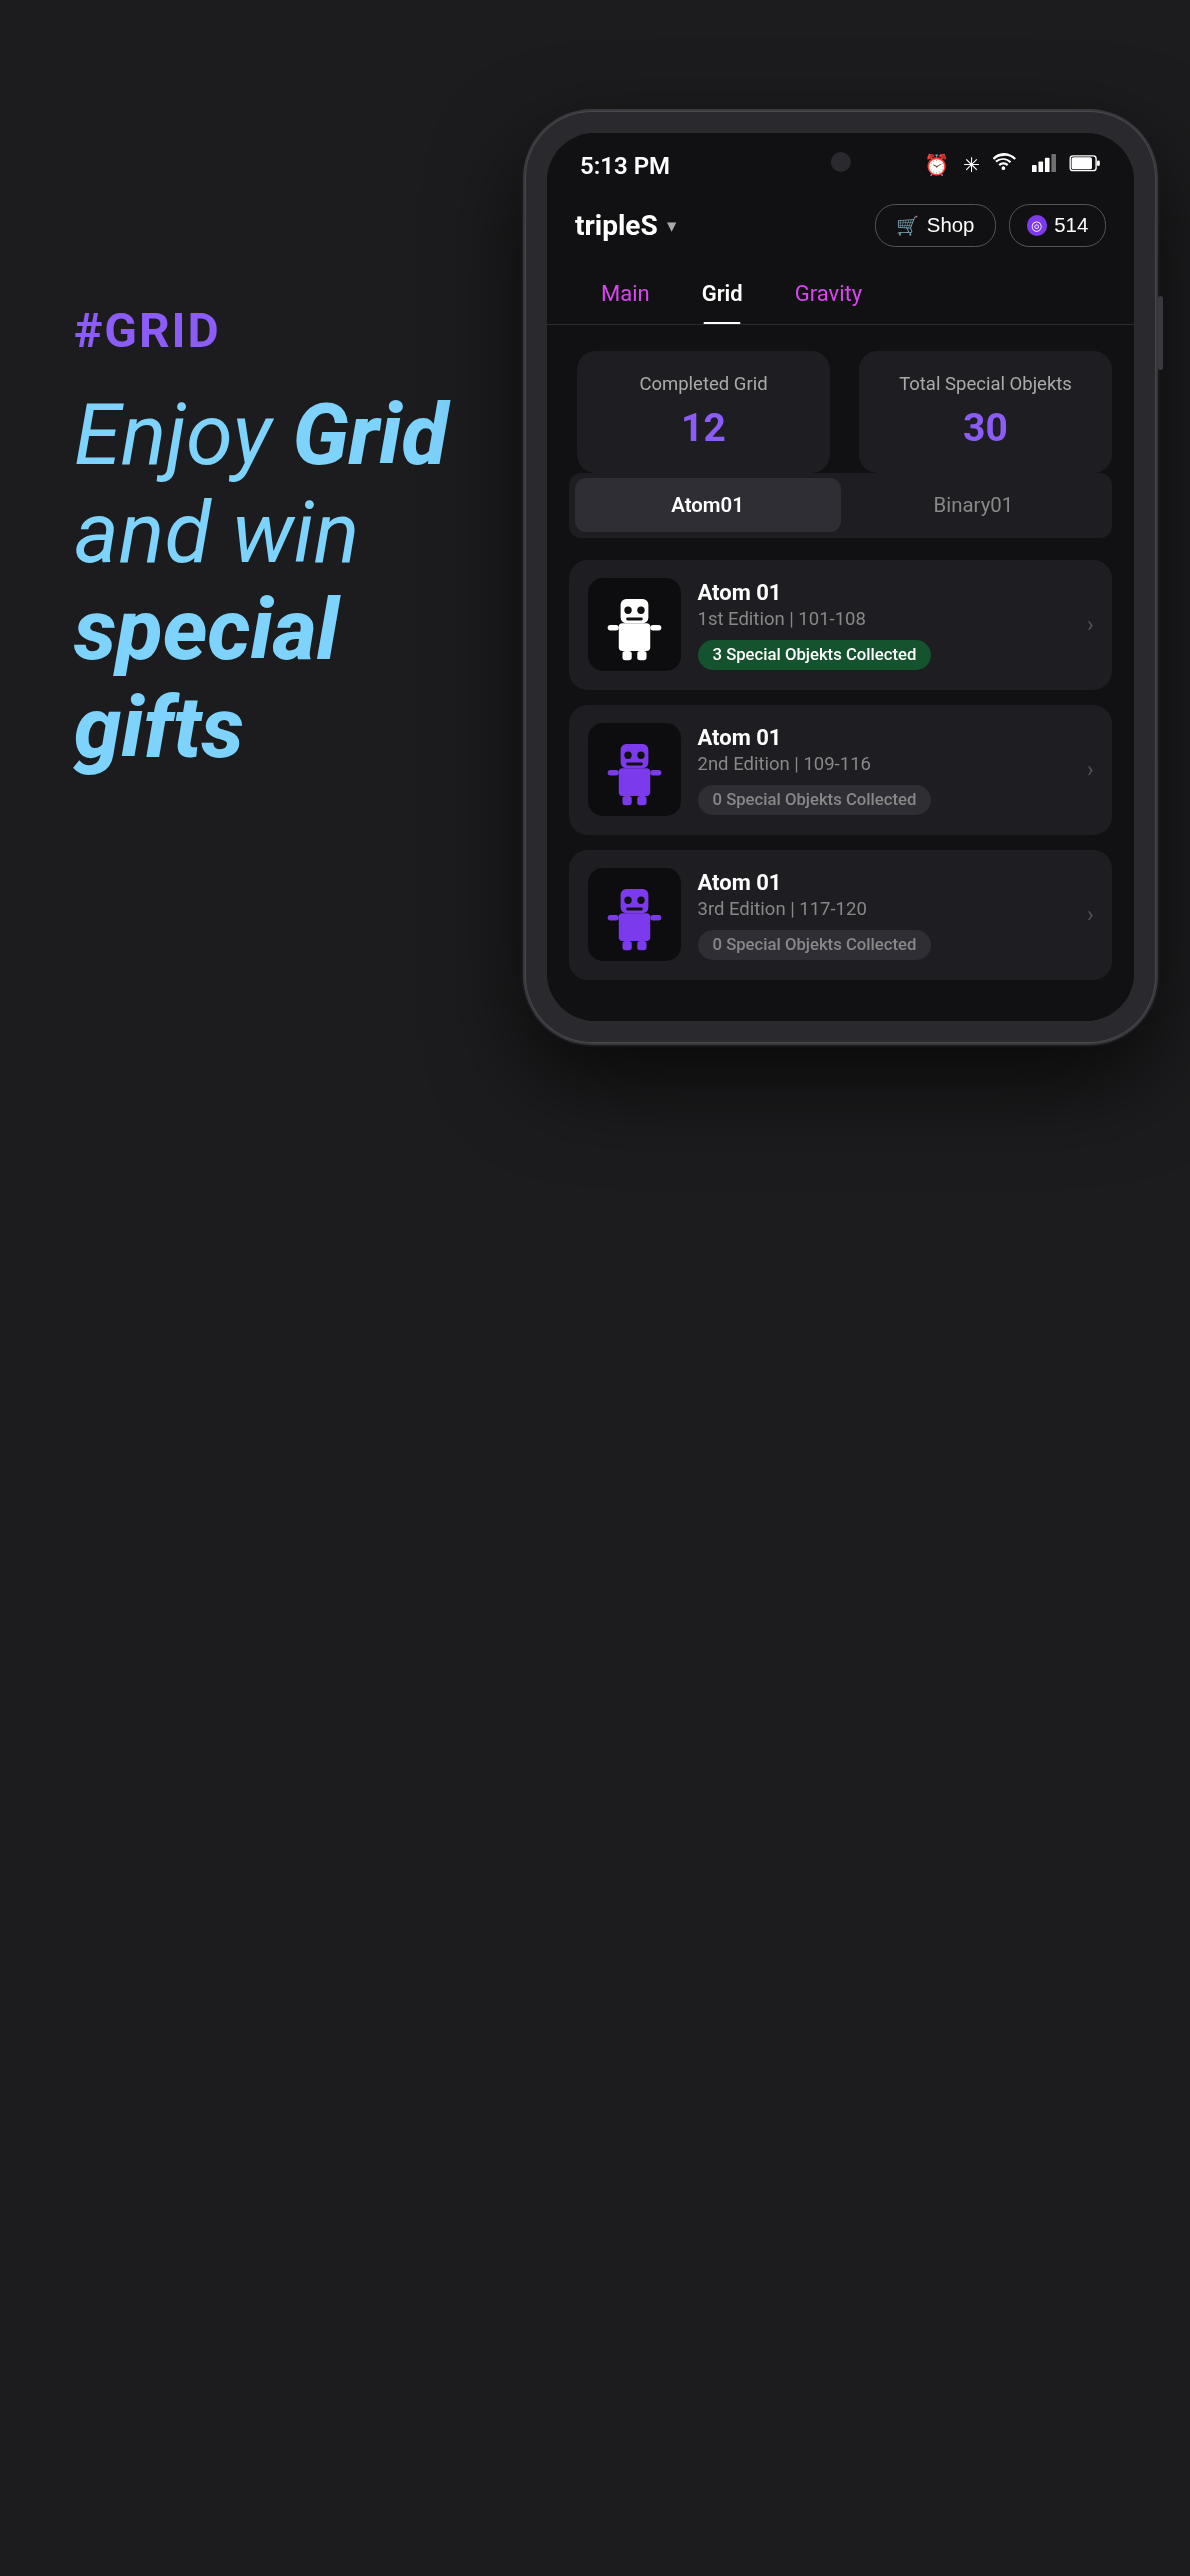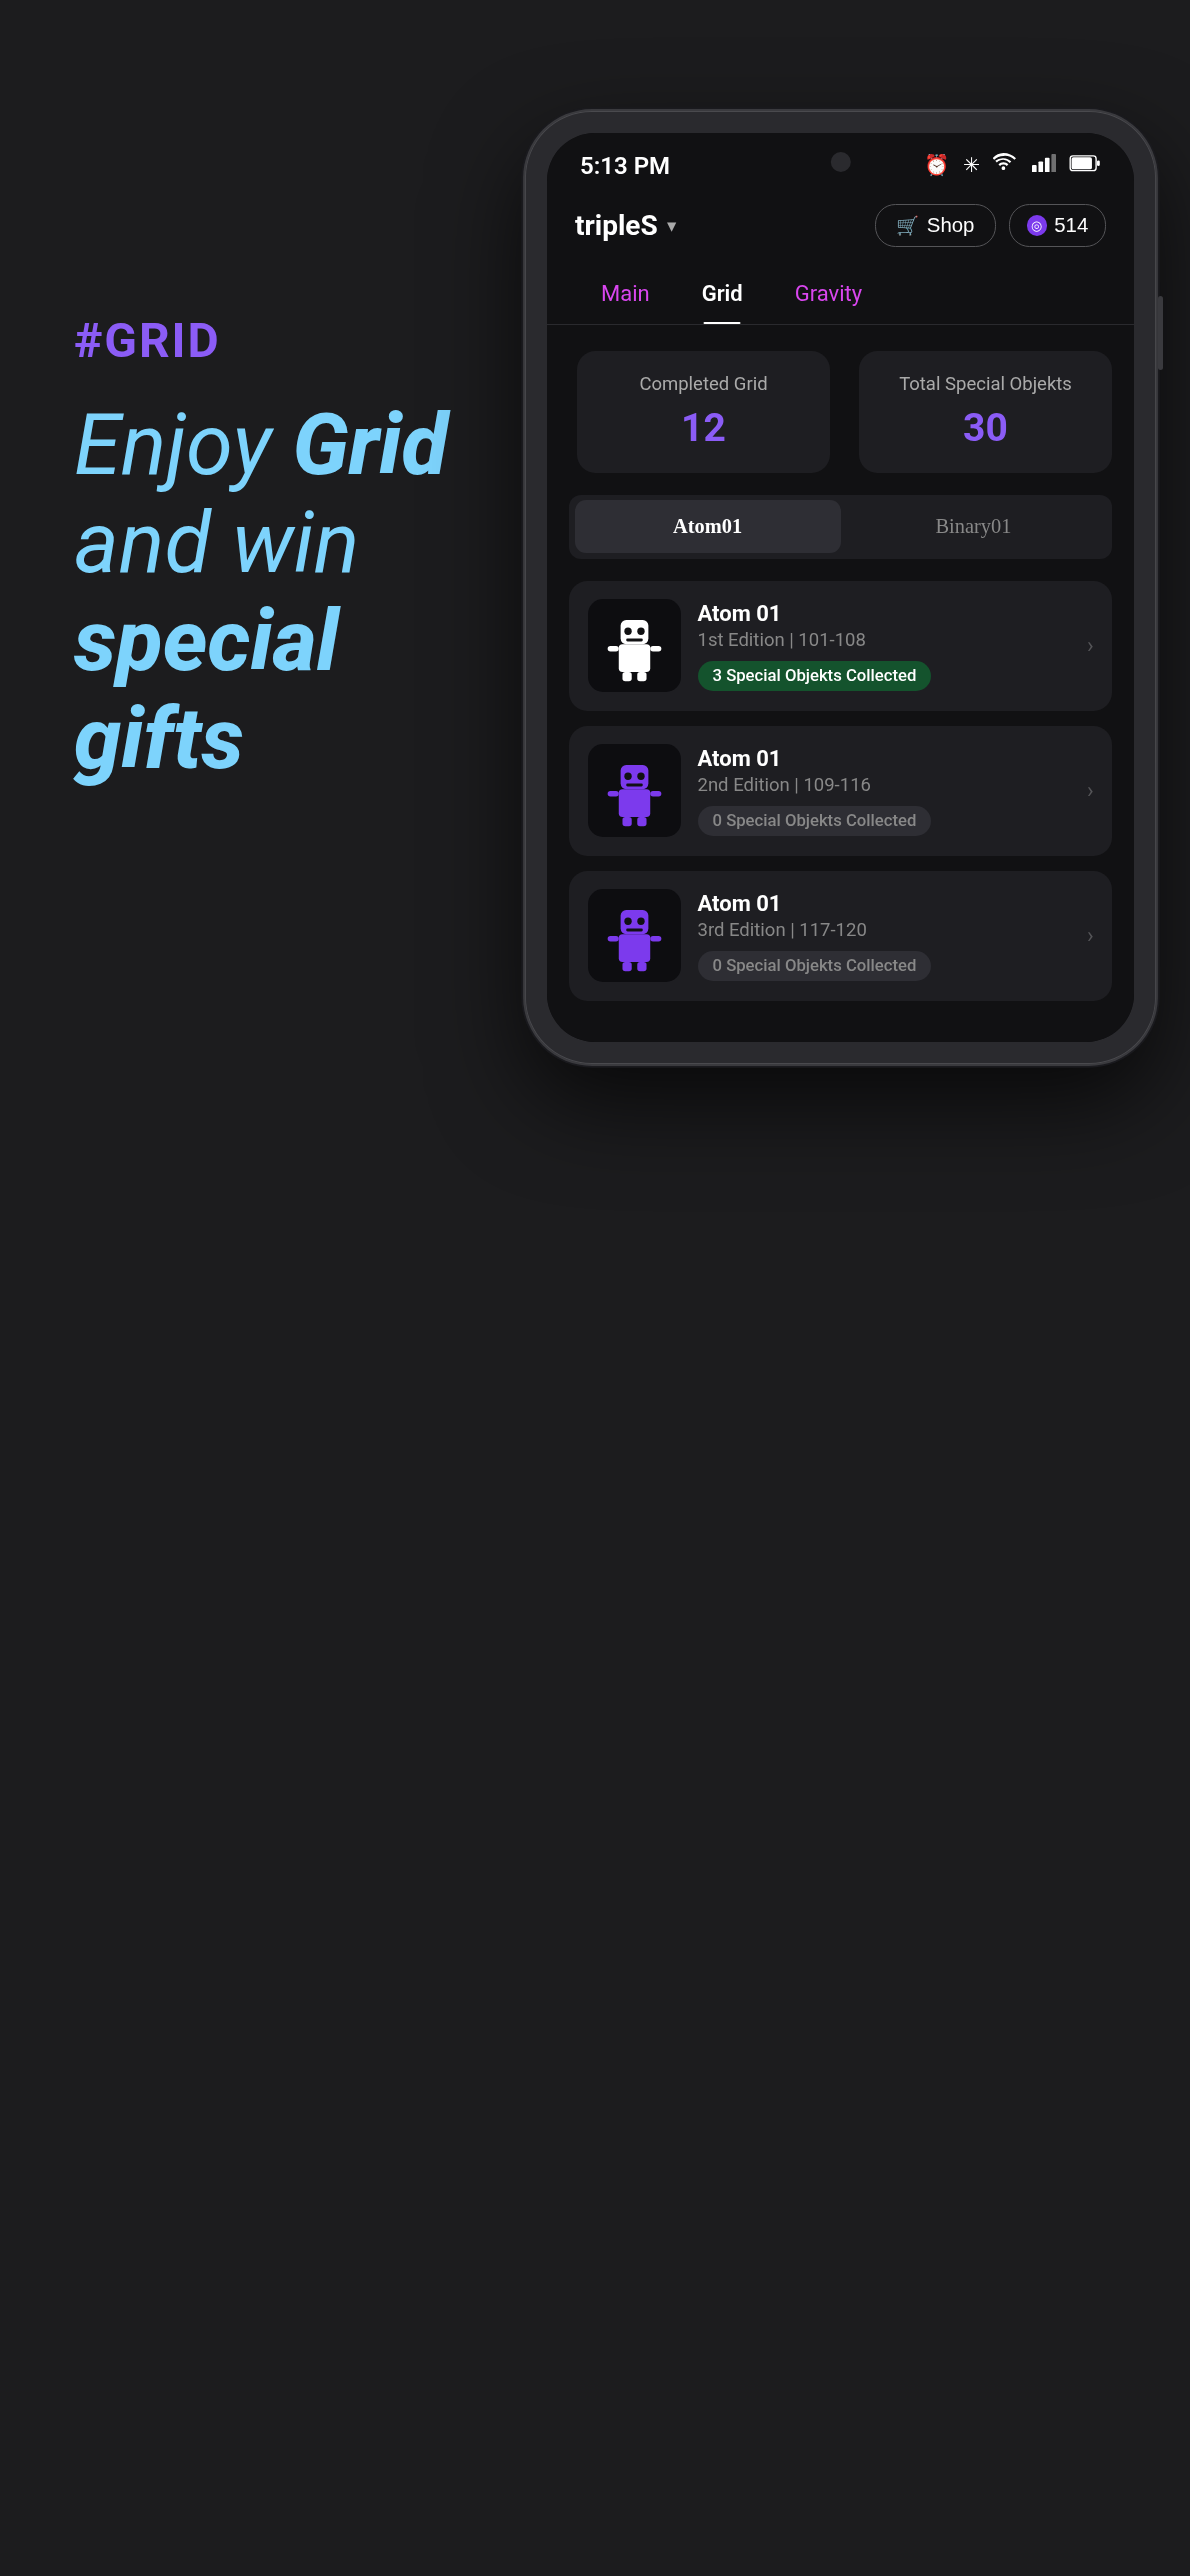--- a/index.html
+++ b/index.html
@@ -223,21 +223,20 @@
     
     .app-content {
       background: #111113;
       padding: 26px 22px;
     }
 
     
     .stats-row {
       display: flex;
       gap: 29px;
-      margin-bottom: 22px;
       padding-left: 8px;
     }
 
     .stat-card {
       flex: 1;
       background: #1e1e22;
       border-radius: 18.5px;
       padding: 22px 18.5px;
       text-align: center;
     }
@@ -255,21 +254,20 @@
     }
 
     
     .filter-tabs {
       display: flex;
       gap: 0;
       background: #1e1e22;
       border-radius: 12px;
       padding: 5.6px;
       margin-bottom: 22px;
-      font-family: Liberation Serif, serif;
     }
 
     .filter-tab {
       flex: 1;
       padding: 15px;
       text-align: center;
       font-size: 20.4px;
       border-radius: 11px;
       color: #888888;
       cursor: pointer;

